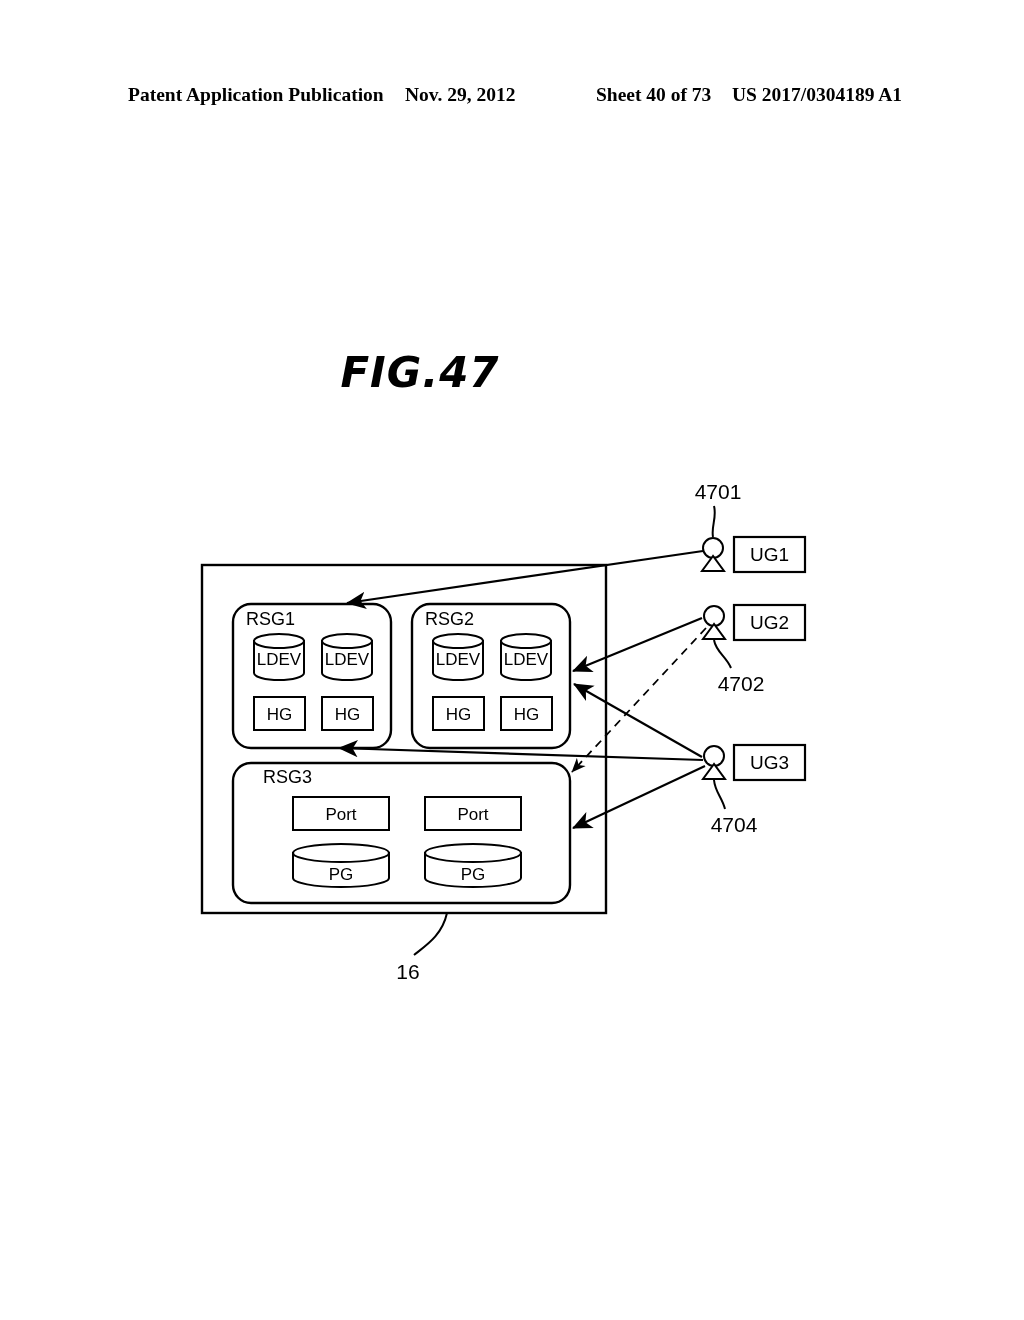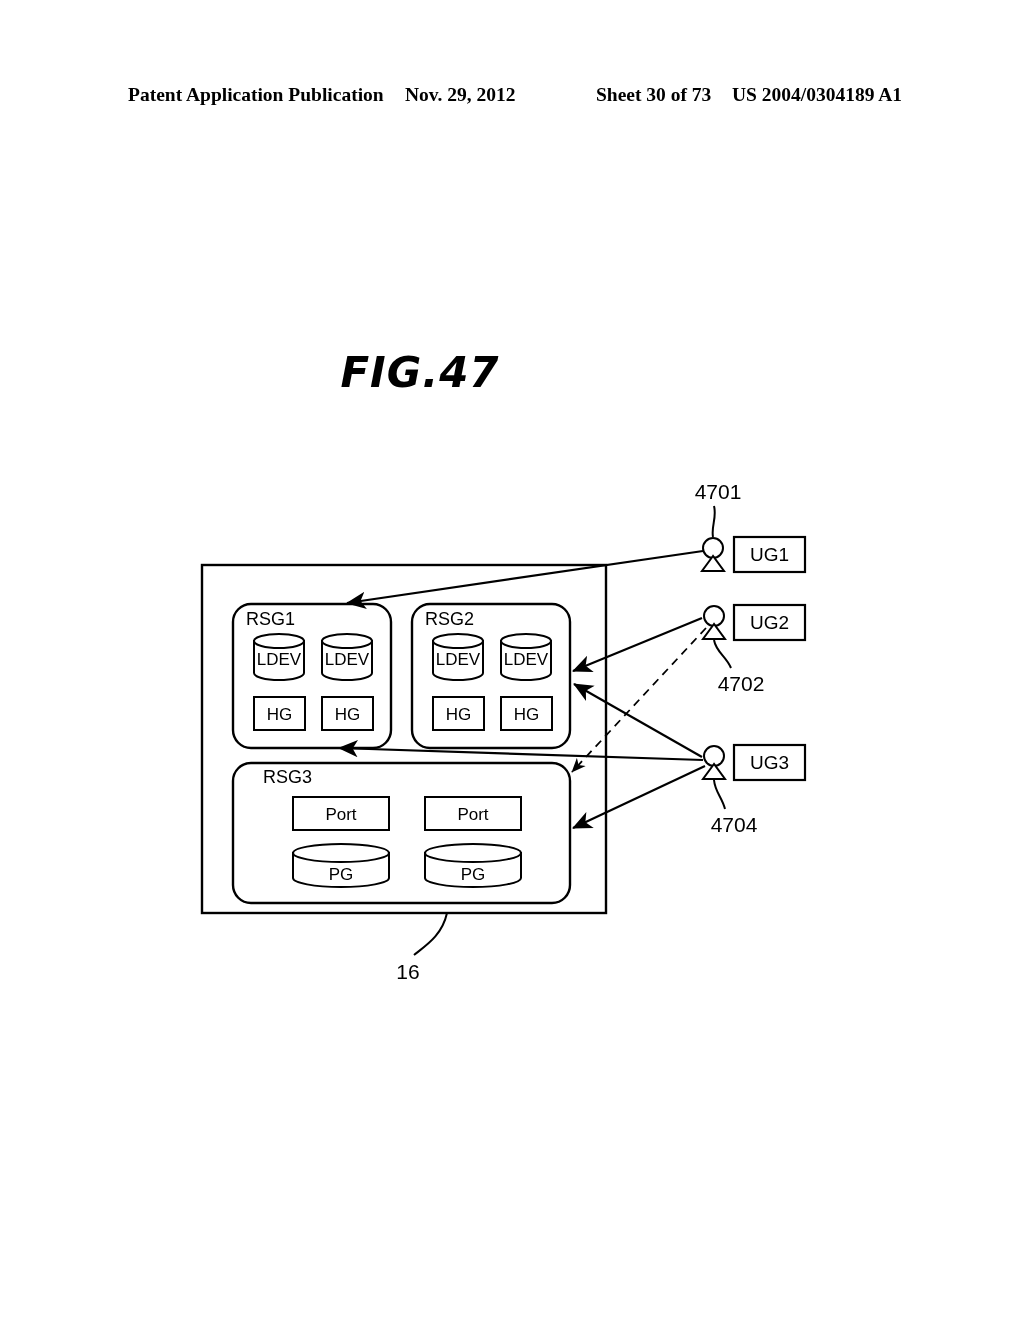--- a/index.html
+++ b/index.html
@@ -76,22 +76,22 @@
   .lbl-rsg   { font-size: 18px; }
   .lbl-node  { font-size: 17px; }
   .lbl-ug    { font-size: 19px; }
 </style>
 </head>
 <body>
 
 <div id="page-header">
   <span class="hdr-seg" id="hdr-pub">Patent Application Publication</span>
   <span class="hdr-seg" id="hdr-date">Nov. 29, 2012</span>
-  <span class="hdr-seg" id="hdr-sheet">Sheet 30 of 73</span>
-  <span class="hdr-seg" id="hdr-num">US 2004/0304189 A1</span>
+  <span class="hdr-seg" id="hdr-sheet">Sheet 40 of 73</span>
+  <span class="hdr-seg" id="hdr-num">US 2017/0304189 A1</span>
 </div>
 
 <div id="fig-title">FIG.47</div>
 
 <div id="drawing">
 <svg width="1024" height="1320" viewBox="0 0 1024 1320" xmlns="http://www.w3.org/2000/svg">
 
   <defs>
     <marker id="arrowSolid" viewBox="0 0 10 10" refX="9.5" refY="5" markerWidth="9" markerHeight="9" orient="auto-start-reverse">
       <path d="M 0 0.6 L 10 5 L 0 9.4 L 2.6 5 Z" fill="#000"></path>

